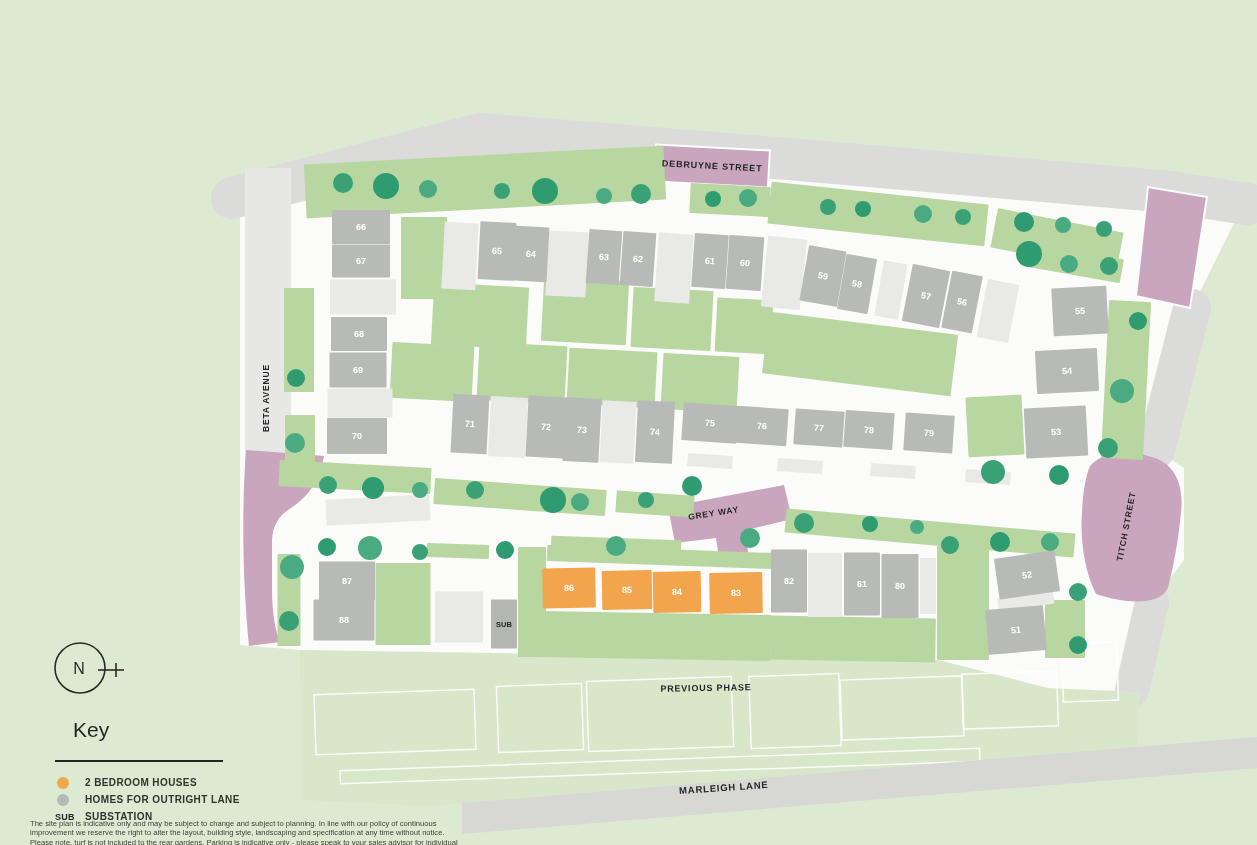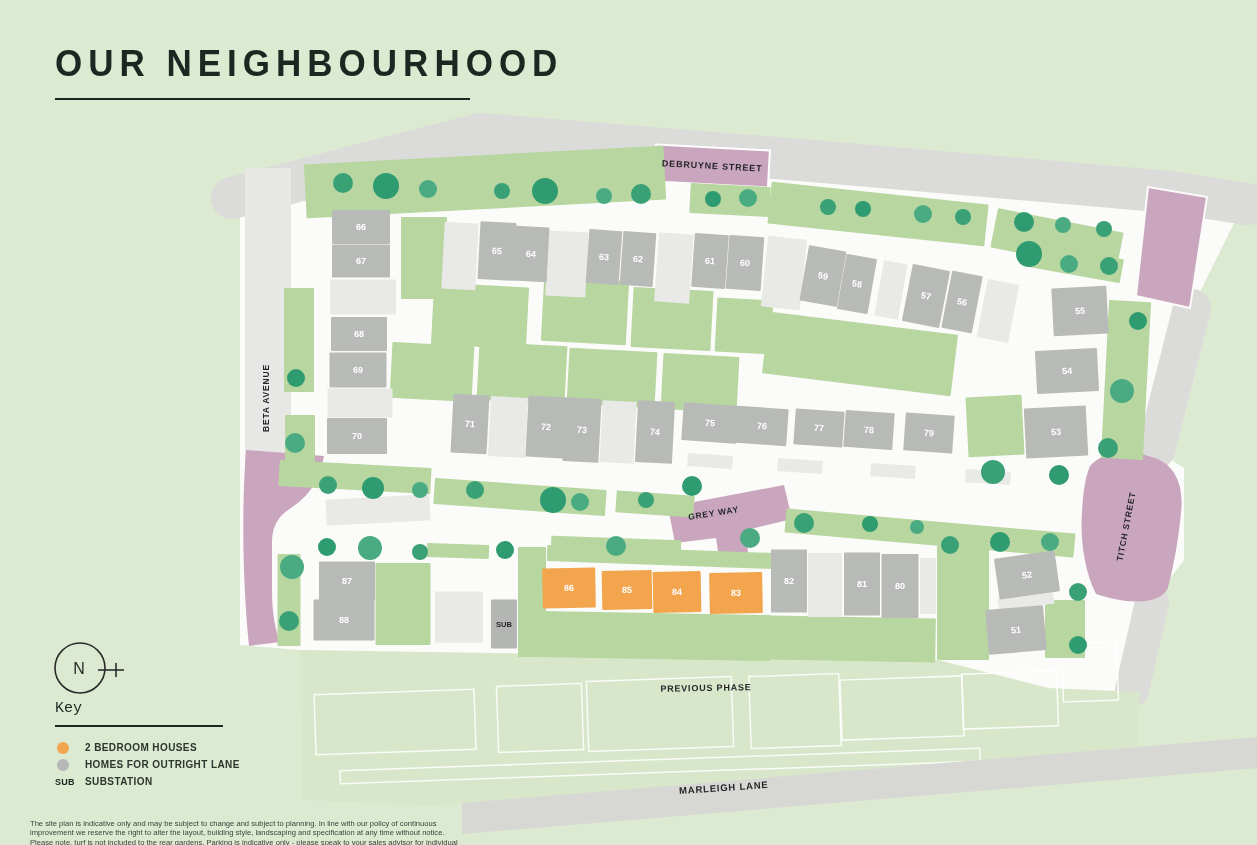--- a/index.html
+++ b/index.html
@@ -8,21 +8,21 @@
     --ink:#1d2721; --label:#26262a;
   }
   html,body{margin:0;padding:0;}
   body{background:#fff;font-family:"Liberation Sans",sans-serif;}
   .stage{position:relative;width:1257px;height:845px;background:var(--page);overflow:hidden;}
   svg.plan{position:absolute;left:0;top:0;width:1257px;height:845px;}
   .hdr{position:absolute;left:55px;top:44px;z-index:5;}
   .hdr h1{margin:0;font-size:35px;font-weight:bold;letter-spacing:6px;color:var(--ink);transform:scaleY(1.04);}
   .hdr .rule{width:415px;height:2px;background:var(--ink);margin-top:14px;}
   .keyblock{position:absolute;left:55px;top:700px;z-index:5;width:260px;}
-  .keyblock h2{margin:0;font-family:Liberation Mono, monospace;font-weight:normal;font-size:15px;color:var(--ink);}
+  .keyblock h2{margin:18px;font-family:Liberation Sans, sans-serif;font-weight:normal;font-size:21px;color:var(--ink);}
   .keyblock .rule{width:168px;height:2px;background:var(--ink);margin-top:8px;margin-bottom:14px;}
   .keyrow{display:flex;align-items:center;margin-bottom:4px;height:13px;}
   .dot{width:12px;height:12px;border-radius:50%;margin-left:2px;margin-right:16px;flex:0 0 auto;}
   .subtag{font-size:9px;font-weight:bold;color:var(--ink);width:30px;flex:0 0 auto;letter-spacing:.3px;}
   .keyrow .lbl{font-size:10px;font-weight:bold;color:#2c352e;letter-spacing:.4px;}
   .disclaimer{position:absolute;left:30px;top:811px;width:437px;z-index:5;font-size:7.6px;line-height:1.28;color:#384139;}
   .street-label{font-weight:bold;fill:var(--label);}
 </style>
 </head>
 <body>
@@ -340,24 +340,20 @@
       </g>
 
     <g id="north" stroke="#2a2a2a" stroke-width="1.6" fill="none">
       <circle cx="80" cy="668" r="25"></circle>
       <line x1="98" y1="670" x2="124" y2="670"></line>
       <line x1="116" y1="663" x2="116" y2="677"></line>
     <text x="79" y="674" text-anchor="middle" font-size="16" fill="#2a2a2a" stroke="none" font-family="&quot;Liberation Sans&quot;,sans-serif">N</text>
       </g>
   </svg>
 
-  <header class="hdr">
-    <h1>OUR NEIGHBOURHOOD</h1>
-    <div class="rule"></div>
-  </header>
 
   <div class="keyblock">
     <h2>Key</h2>
     <div class="rule"></div>
     <div class="keyrow">
       <span class="dot" id="dot-2bed" style="background: rgb(243, 165, 78);"></span>
       <span class="lbl">2 BEDROOM HOUSES</span>
     </div>
     <div class="keyrow">
       <span class="dot" id="dot-outright" style="background: rgb(181, 184, 182);"></span>

